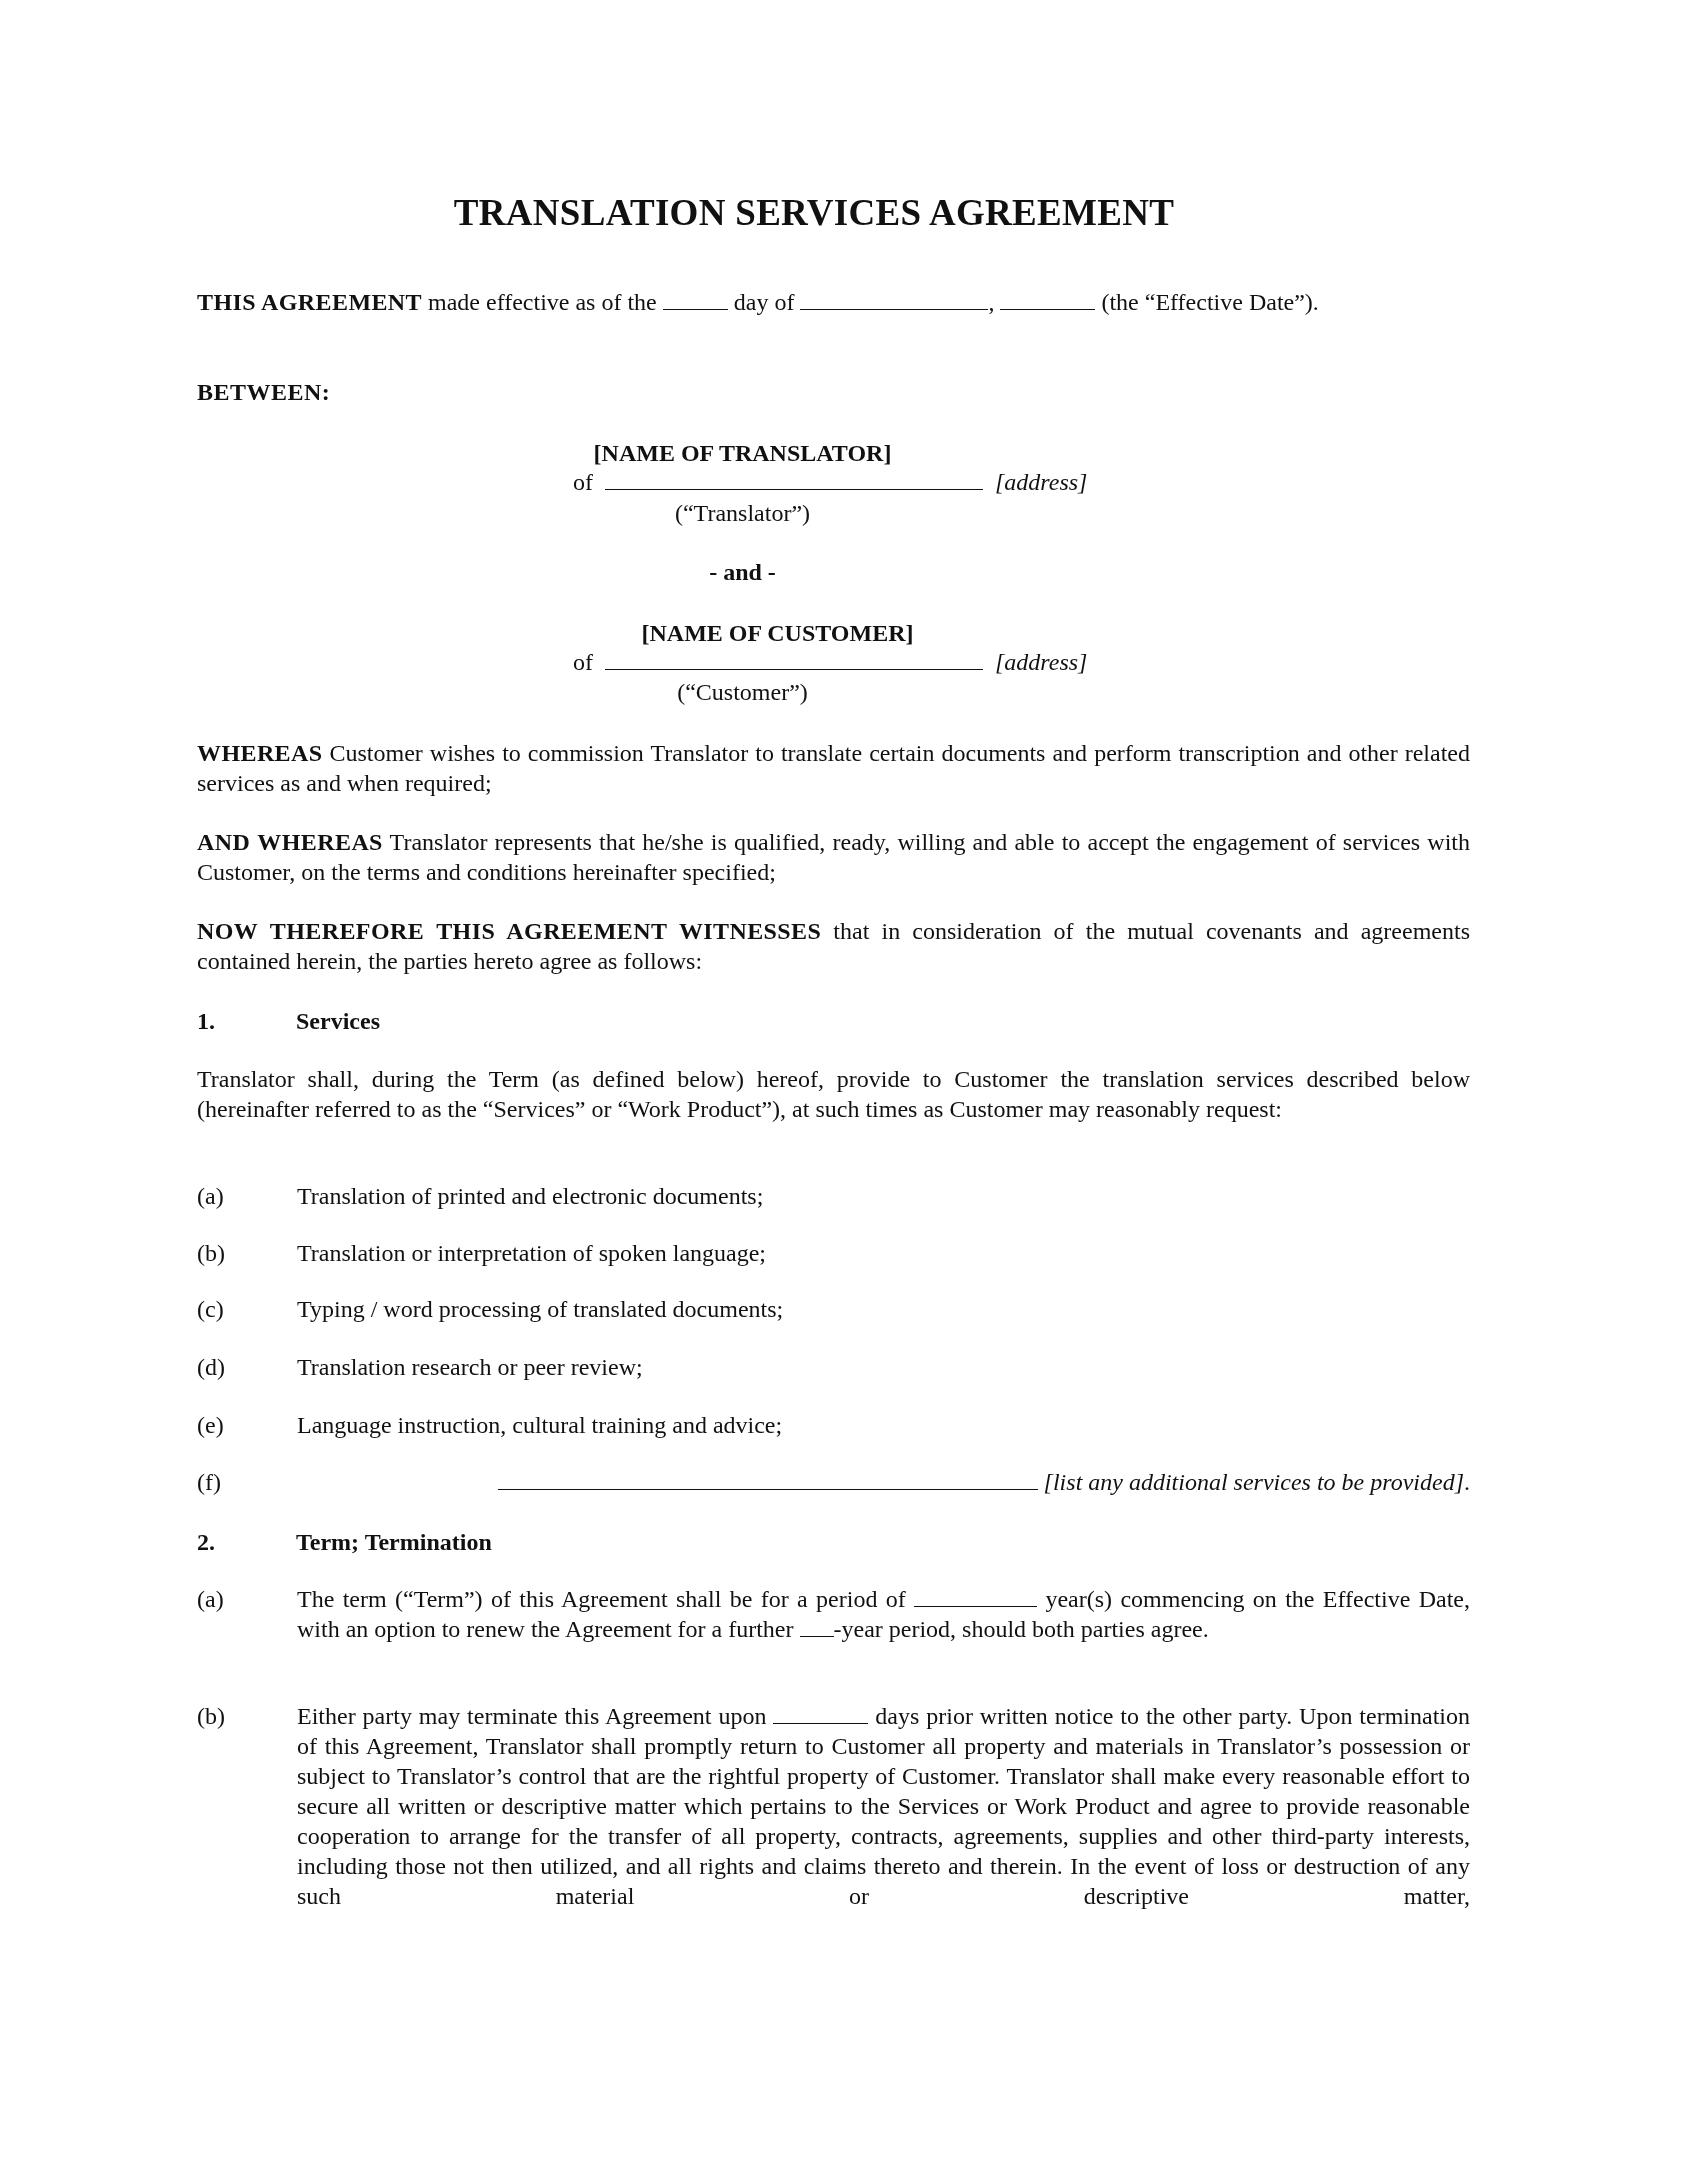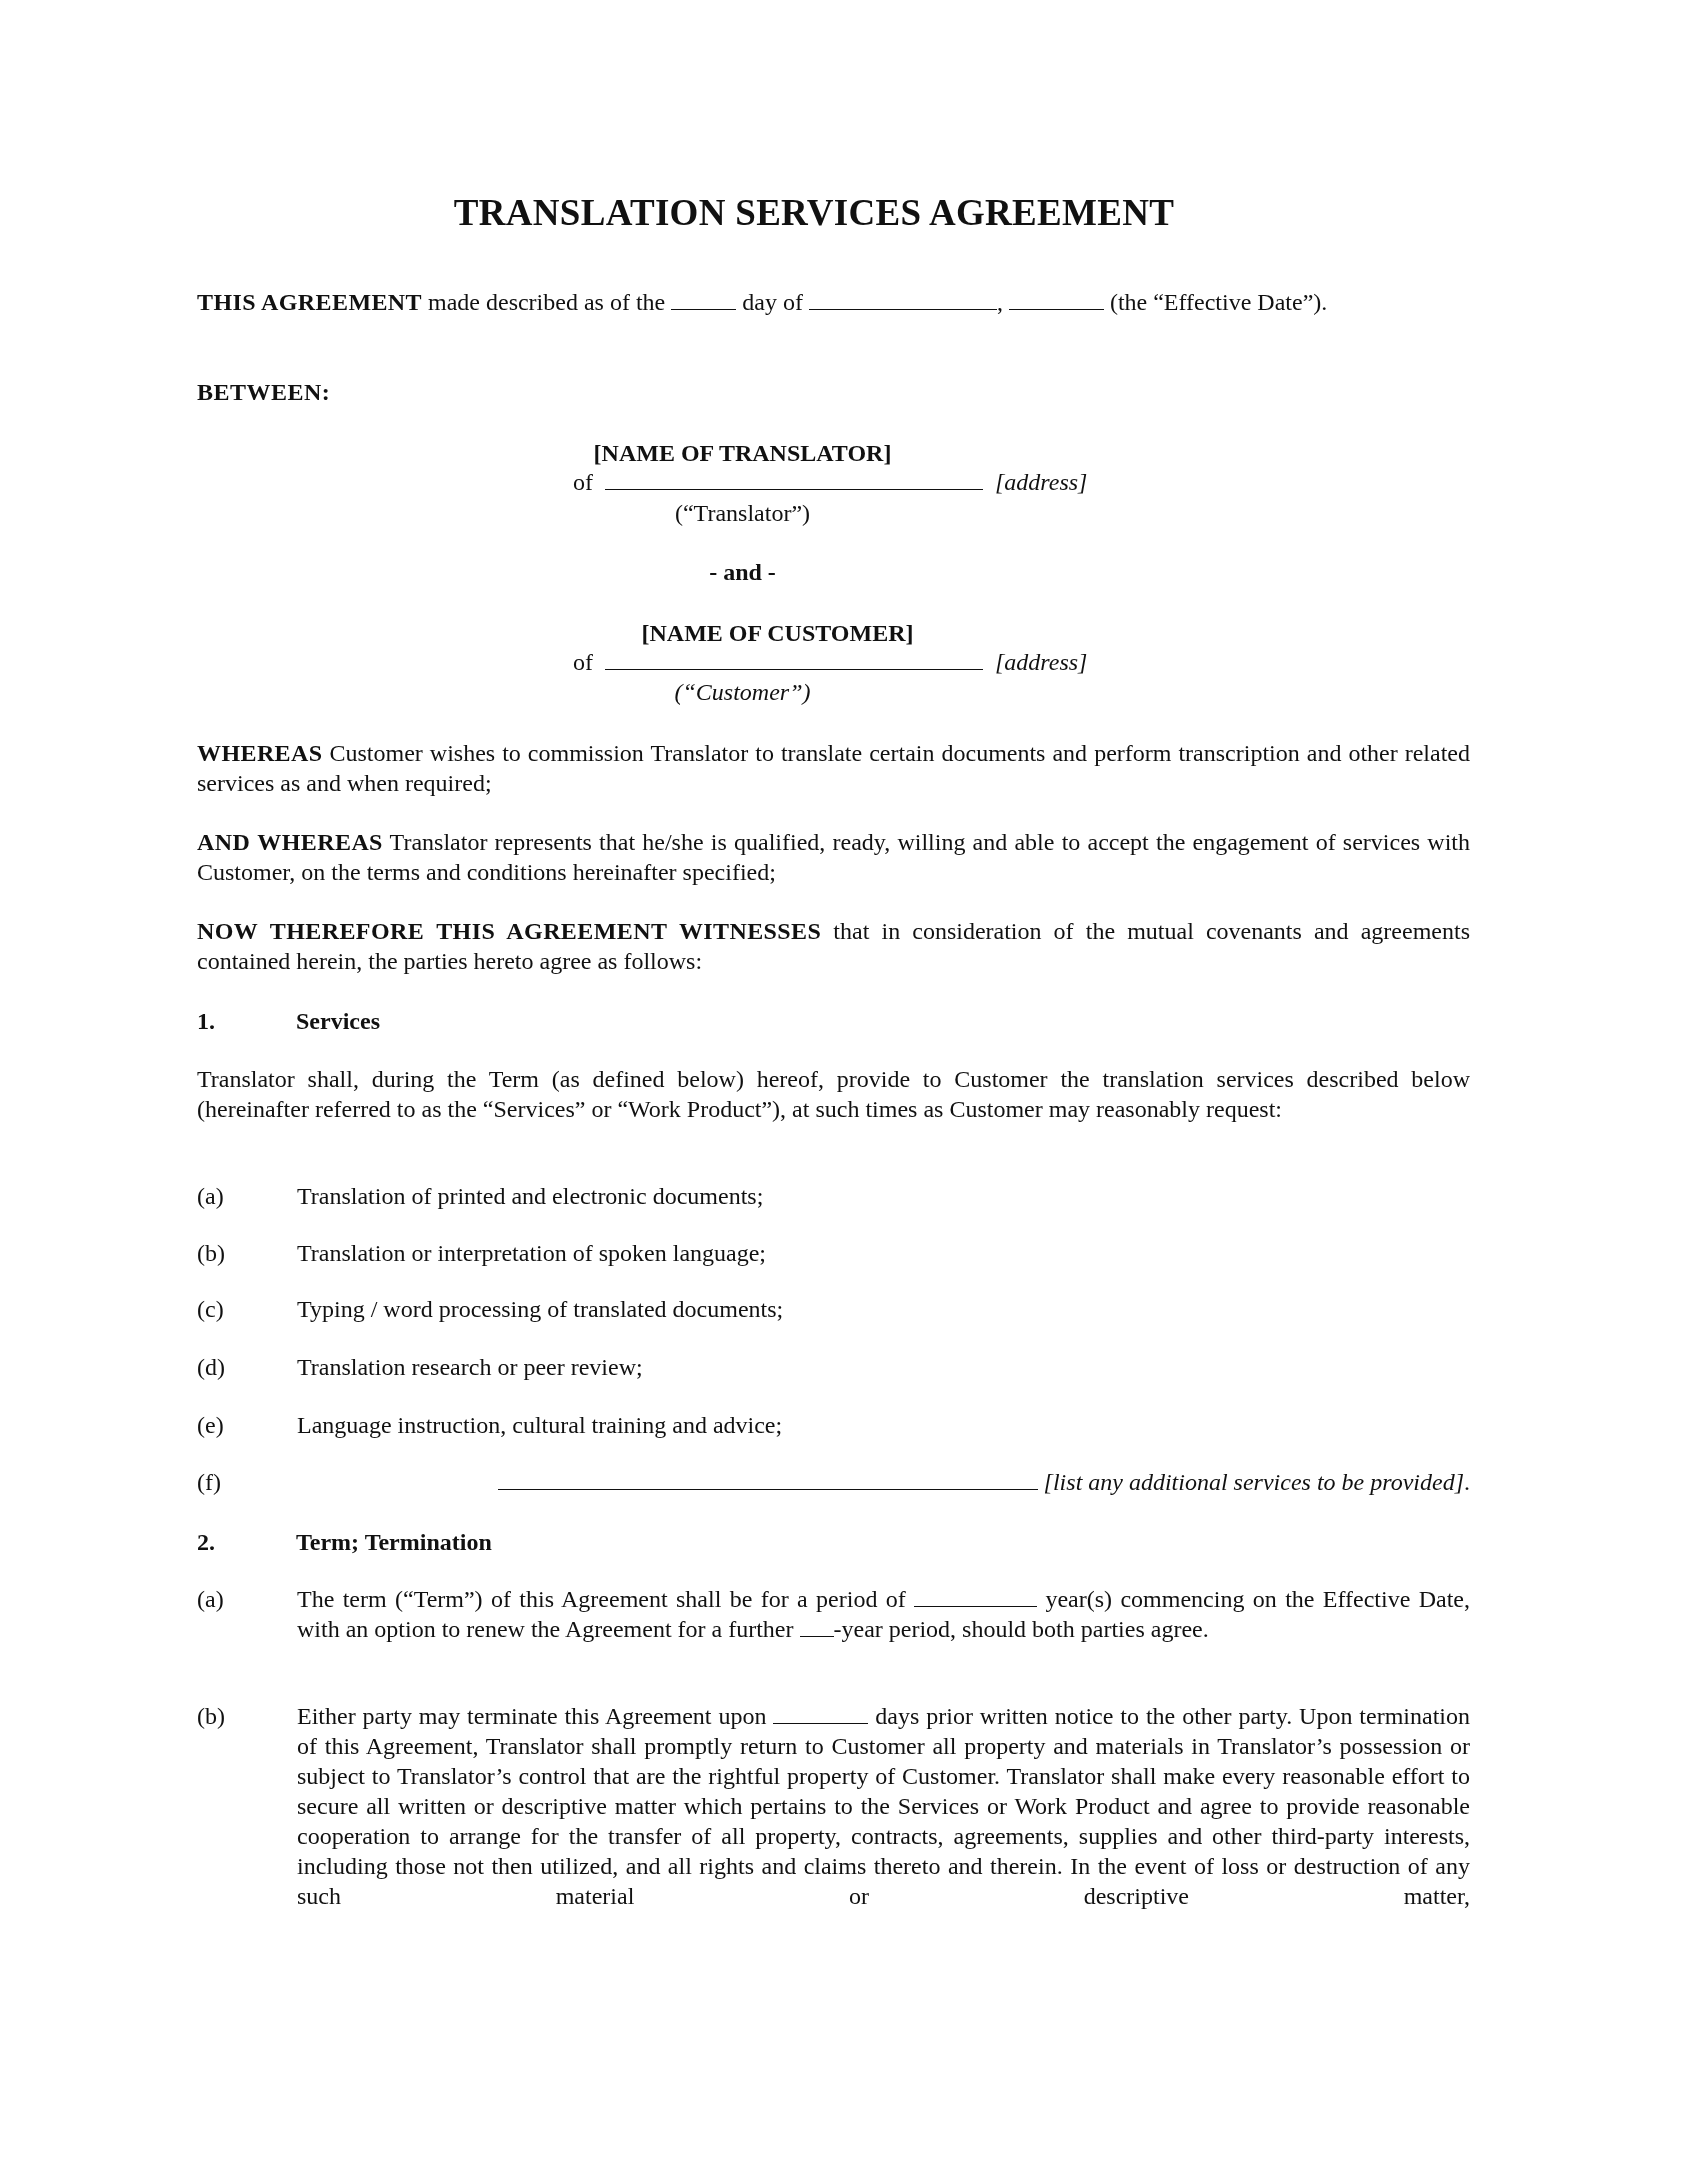--- a/index.html
+++ b/index.html
@@ -25,42 +25,42 @@
   .last-justify { text-align-last: justify; }
 </style>
 </head>
 <body>
 
 <div class="page">
 
   <div class="title">TRANSLATION SERVICES AGREEMENT</div>
 
   <p class="p" style="top:287px;">
-    <b>THIS AGREEMENT</b><span> made described as of the </span><span class="blank" style="width:65px;"></span><span> day of </span><span class="blank" style="width:188px;"></span><span>, </span><span class="blank" style="width:95px;"></span><span> (the “Effective Date”).</span>
+    <b>THIS AGREEMENT</b><span> made effective as of the </span><span class="blank" style="width:65px;"></span><span> day of </span><span class="blank" style="width:188px;"></span><span>, </span><span class="blank" style="width:95px;"></span><span> (the “Effective Date”).</span>
   </p>
 
   <div class="heading" style="top:377px; letter-spacing:0.5px;">BETWEEN:</div>
 
   <div class="center bold" style="top:438px;">[NAME OF TRANSLATOR]</div>
   <div class="ofline" style="top:467px;">
     <span>of</span>
     <span class="blank" style="width:378px; margin:0 6px;"></span>
     <i>[address]</i>
   </div>
   <div class="center" style="top:498px;">(“Translator”)</div>
 
   <div class="center bold" style="top:557px;">- and -</div>
 
   <div class="center bold" style="top:618px;padding-left:35px;">[NAME OF CUSTOMER]</div>
   <div class="ofline" style="top:647px;">
     <span>of</span>
     <span class="blank" style="width:378px; margin:0 6px;"></span>
     <i>[address]</i>
   </div>
-  <div class="center" style="top:677px;font-style:italic;">(“Customer”)</div>
+  <div class="center" style="top:677px;">(“Customer”)</div>
 
   <p class="p" style="top:738px;">
     <b>WHEREAS</b><span> Customer wishes to commission Translator to translate certain documents and perform transcription and other related services as and when required;</span>
   </p>
   <p class="p" style="top:827px;">
     <b>AND WHEREAS</b><span> Translator represents that he/she is qualified, ready, willing and able to accept the engagement of services with Customer, on the terms and conditions hereinafter specified;</span>
   </p>
   <p class="p" style="top:916px;">
     <b>NOW THEREFORE THIS AGREEMENT WITNESSES</b><span> that in consideration of the mutual covenants and agreements contained herein, the parties hereto agree as follows:</span>
   </p>

